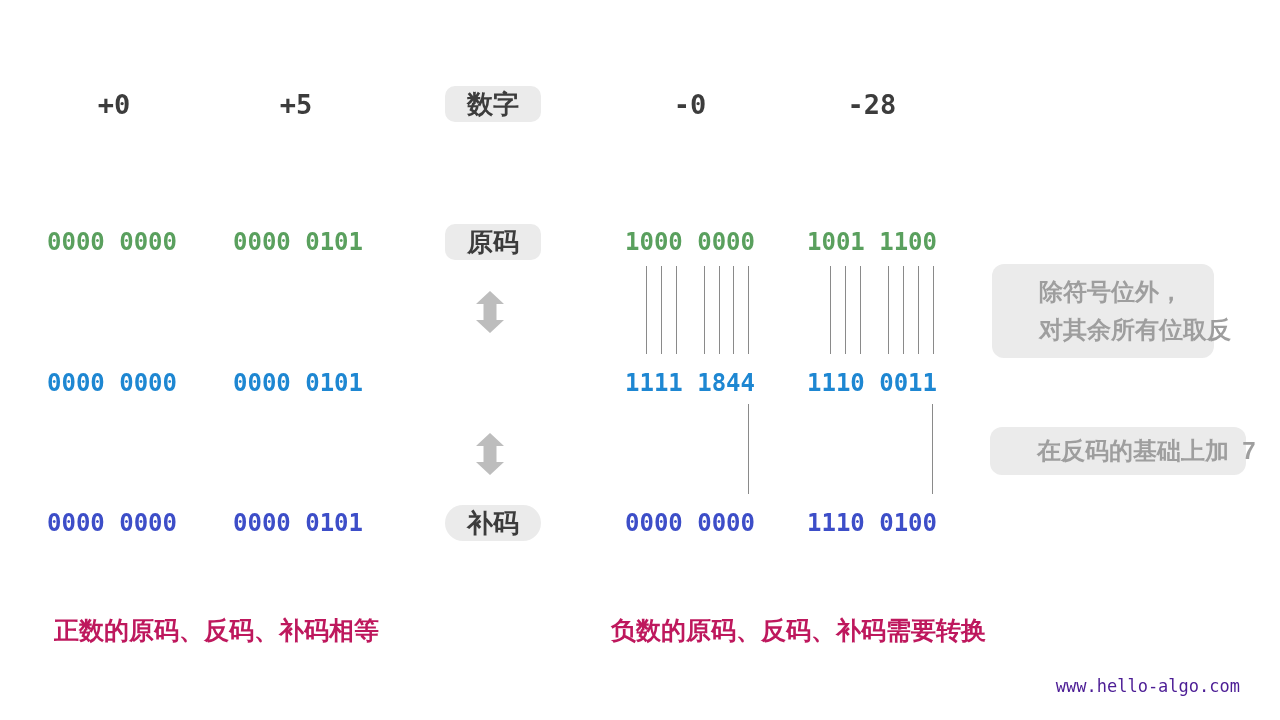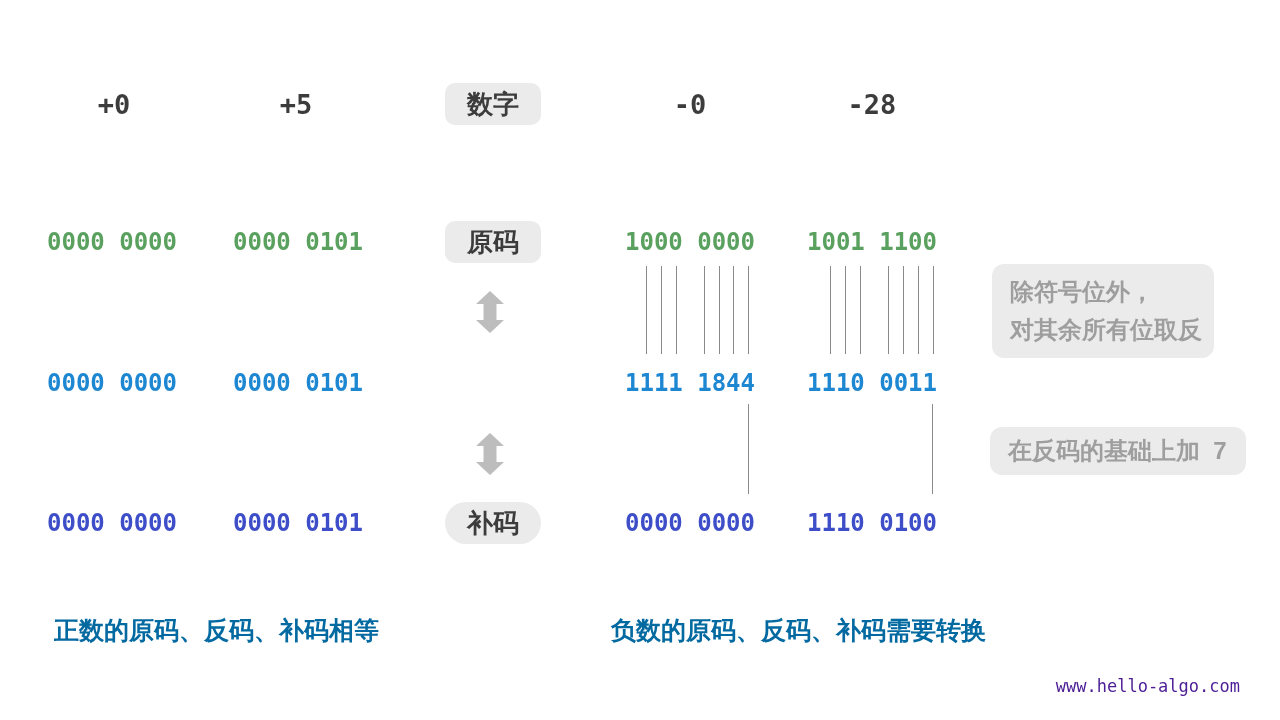--- a/index.html
+++ b/index.html
@@ -5,30 +5,30 @@
   html,body{margin:0;padding:0;background:#fff;}
   #stage{position:relative;width:1280px;height:720px;background:#ffffff;overflow:hidden;
          font-family:"Liberation Sans",sans-serif;}
   .num-header{position:absolute;transform:translate(-50%,-50%);font-family:"DejaVu Sans Mono",monospace;
               font-weight:bold;font-size:27px;color:#3C3C3C;white-space:pre;}
   .binary{position:absolute;transform:translate(-50%,-50%);font-family:"DejaVu Sans Mono",monospace;
           font-weight:bold;font-size:24px;white-space:pre;}
   .row-green{color:#5AA05E;}
   .row-blue{color:#1E87D2;}
   .row-indigo{color:#3D4EC8;}
-  .badge{position:absolute;transform:translate(-50%,-50%);width:96px;height:42px;background:#EBEBEB;
+  .badge{position:absolute;transform:translate(-50%,-50%);width:96px;height:36px;background:#EBEBEB;
          border-radius:10px;display:flex;align-items:center;justify-content:center;
          font-weight:bold;font-size:26px;color:#3C3C3C;}
   .vline{position:absolute;width:1px;background:#8A8A8A;}
   .arrow{position:absolute;transform:translateX(-50%);line-height:0;}
   .note{position:absolute;background:#EBEBEB;border-radius:12px;color:#9E9E9E;font-weight:bold;
         font-size:24px;display:flex;flex-direction:column;justify-content:center;
         padding:0 18px;box-sizing:border-box;}
-  .note .line{line-height:38px;white-space:pre;}
-  .caption{position:absolute;color:#0369a1;font-weight:bold;font-size:25px;white-space:pre;}
+  .note .line{line-height:38px;white-space:pre;margin-left:29px;}
+  .caption{position:absolute;color:#be185d;font-weight:bold;font-size:25px;white-space:pre;}
   .watermark{position:absolute;color:#4c1d95;font-size:17px;font-family:"DejaVu Sans Mono",monospace;}
 </style>
 </head>
 <body>
 
 <div id="stage">
 
   <div class="num-header" style="left:114px;top:104px;">+0</div>
   <div class="num-header" style="left:296px;top:104px;">+5</div>
   <div class="badge" style="left:493px;top:104px;">数字</div>

